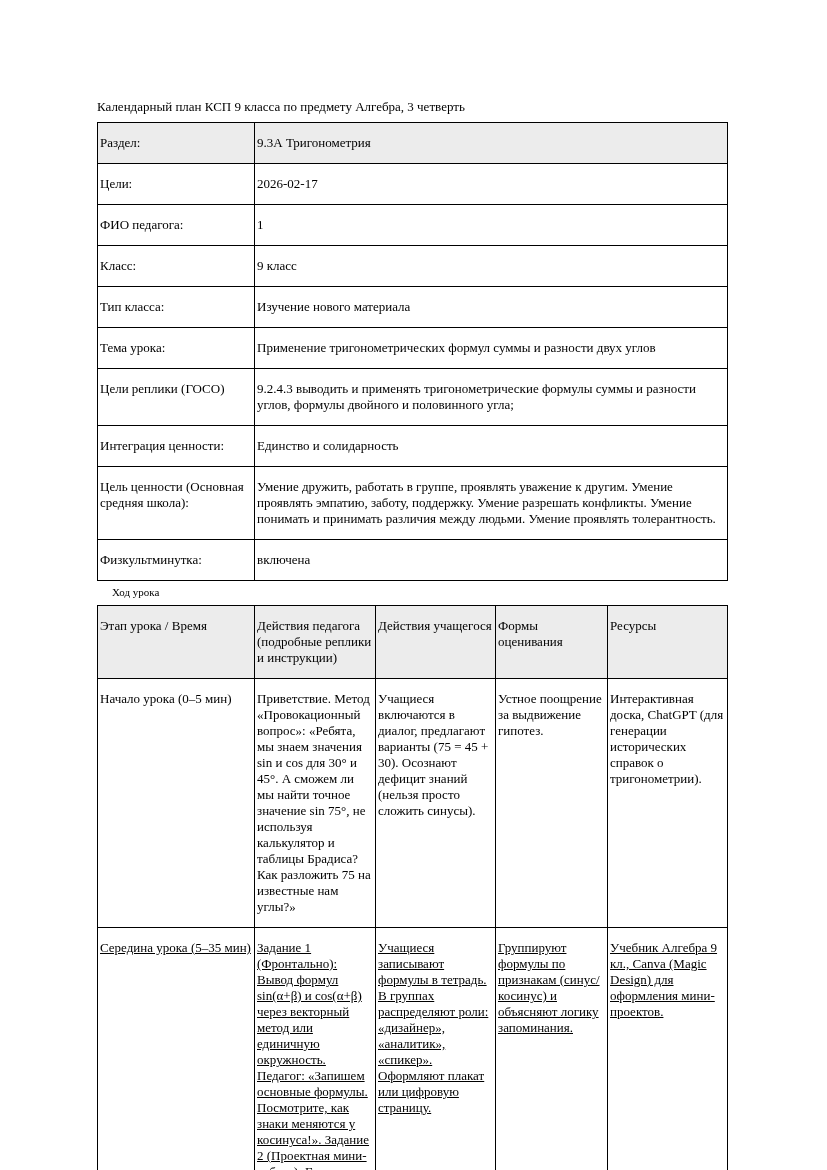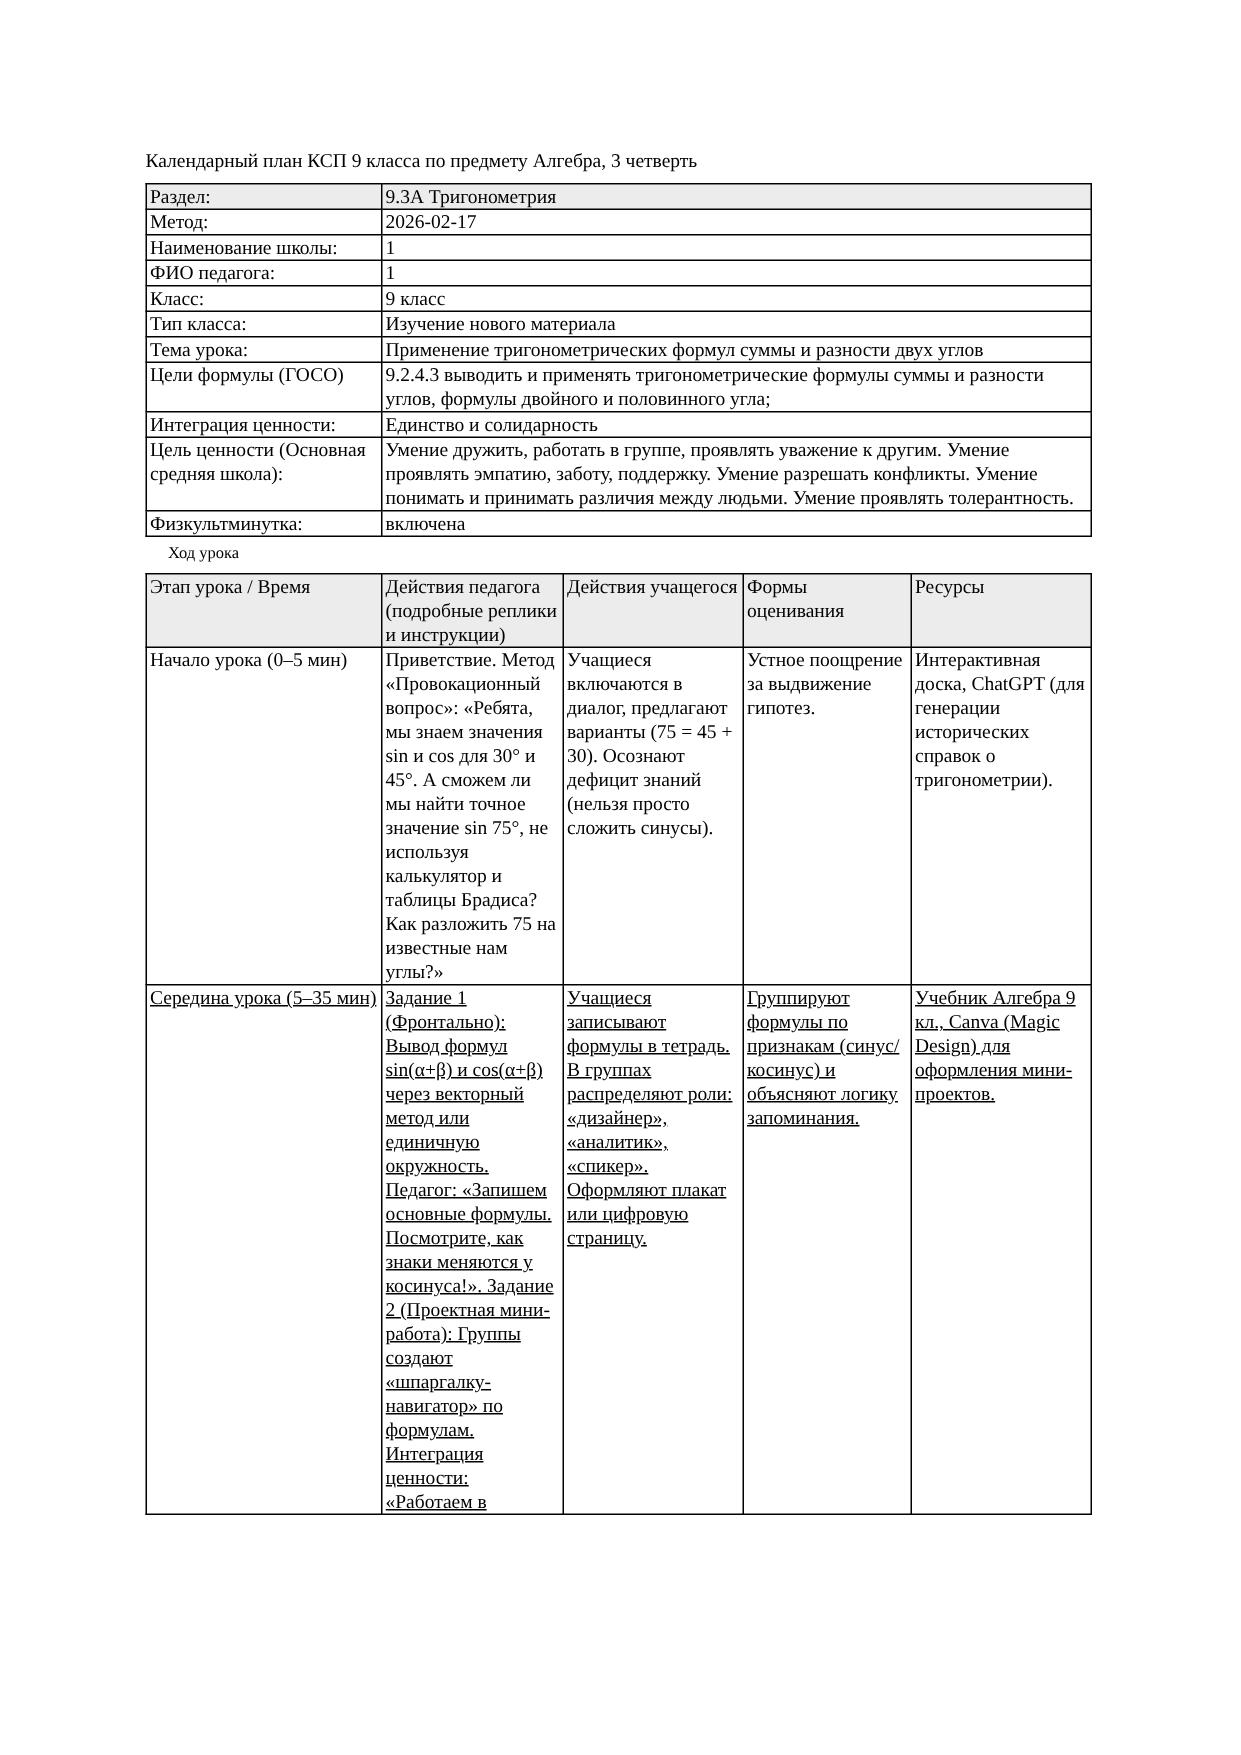--- a/index.html
+++ b/index.html
@@ -29,21 +29,21 @@
   }
   table {
     border-collapse: collapse;
     table-layout: fixed;
     width: 630px;
   }
   td {
     border: 1px solid #000000;
     vertical-align: top;
     text-align: left;
-    padding: 0 2px;
+    padding: 12px 2px;
     font-weight: normal;
     overflow: hidden;
     word-wrap: break-word;
   }
   .hl {
     background: #ececec;
   }
   .section-heading {
     margin: 3px 0 5px 15px;
     font-size: 11px;
@@ -67,45 +67,41 @@
     <colgroup>
       <col style="width:157px">
       <col style="width:473px">
     </colgroup>
     <tbody>
       <tr class="hl">
         <td>Раздел:</td>
         <td>9.3А Тригонометрия</td>
       </tr>
       <tr>
-        <td>Метод:</td>
+        <td>Цели:</td>
         <td>2026-02-17</td>
-      </tr>
-      <tr>
-        <td>Наименование школы:</td>
-        <td>1</td>
       </tr>
       <tr>
         <td>ФИО педагога:</td>
         <td>1</td>
       </tr>
       <tr>
         <td>Класс:</td>
         <td>9 класс</td>
       </tr>
       <tr>
         <td>Тип класса:</td>
         <td>Изучение нового материала</td>
       </tr>
       <tr>
         <td>Тема урока:</td>
         <td>Применение тригонометрических формул суммы и разности двух углов</td>
       </tr>
       <tr>
-        <td>Цели формулы (ГОСО)</td>
+        <td>Цели реплики (ГОСО)</td>
         <td>9.2.4.3 выводить и применять тригонометрические формулы суммы и разности углов, формулы двойного и половинного угла;</td>
       </tr>
       <tr>
         <td>Интеграция ценности:</td>
         <td>Единство и солидарность</td>
       </tr>
       <tr>
         <td>Цель ценности (Основная средняя школа):</td>
         <td>Умение дружить, работать в группе, проявлять уважение к другим. Умение проявлять эмпатию, заботу, поддержку. Умение разрешать конфликты. Умение понимать и принимать различия между людьми. Умение проявлять толерантность.</td>
       </tr>

